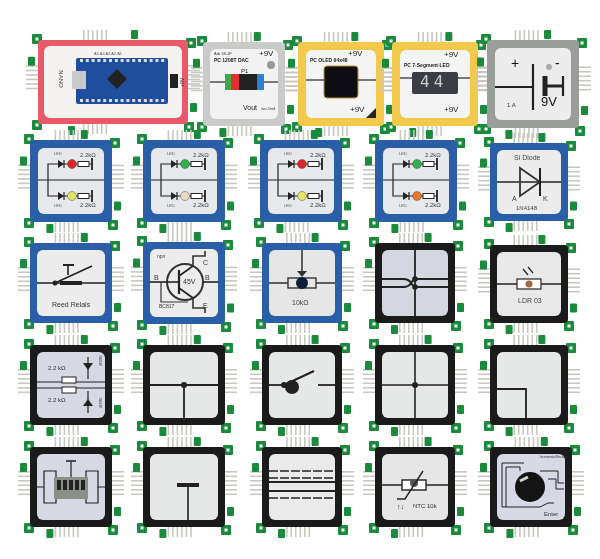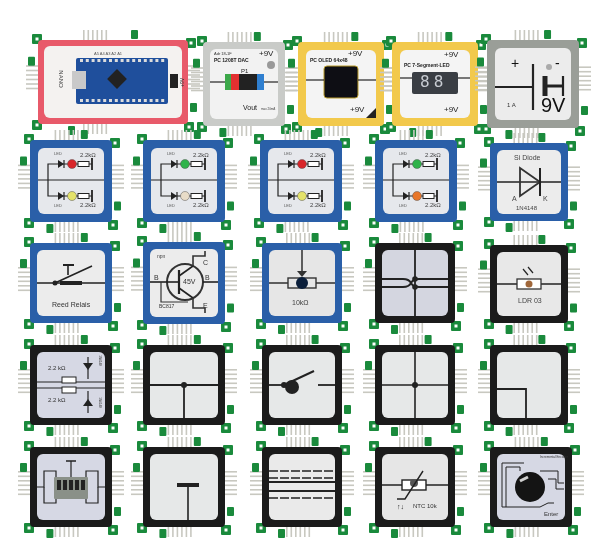--- a/index.html
+++ b/index.html
@@ -240,21 +240,21 @@
           <rect x="17.2" y="86" width="7" height="9" fill="#1a8a3c" rx="1"></rect>
           <rect x="-10" y="16.8" width="7" height="9" fill="#1a8a3c" rx="1"></rect>
           <rect x="88" y="63" width="7" height="9" fill="#1a8a3c" rx="1"></rect>
         </g>
         <rect x="0" y="0" width="86" height="84" rx="4" fill="#f2c94c"></rect>
         <rect x="8" y="8" width="70" height="68" rx="6" fill="#f4f4f4"></rect>
         <rect x="20" y="30" width="46" height="22" rx="2" fill="#3a3e44"></rect>
         <line x1="8" y1="36" x2="20" y2="36" stroke="#222" stroke-width="1.2"></line>
         <line x1="66" y1="36" x2="78" y2="36" stroke="#222" stroke-width="1.2"></line>
       </svg>
-      <span class="lbl" style="left: 28px; top: 32px; font-size: 16px; color: rgb(200, 204, 210); letter-spacing: 4px; font-family: &quot;DejaVu Sans Mono&quot;, monospace;">88</span>
+      <span class="lbl" style="left: 28px; top: 32px; font-size: 16px; color: rgb(200, 204, 210); letter-spacing: 4px; font-family: &quot;DejaVu Sans Mono&quot;, monospace;">44</span>
       <span class="lbl" style="left: 12px; top: 21px; font-size: 5px; color: rgb(34, 34, 34); font-weight: bold;">PC 7-Segment-LED</span>
       <span class="lbl" style="left: 52px; top: 9px; font-size: 8px; color: rgb(34, 34, 34);">+9V</span>
       <span class="lbl" style="left: 52px; top: 64px; font-size: 8px; color: rgb(34, 34, 34);">+9V</span>
     </div>
     <div class="block" style="left: 487px; top: 40px; width: 92px; height: 88px;">
       <svg width="92" height="88" viewBox="0 0 92 88">
         <g>
           <rect x="-12" y="26.4" width="12" height="1.6" fill="#c8c8c0"></rect>
           <rect x="92" y="26.4" width="12" height="1.6" fill="#c8c8c0"></rect>
           <rect x="27.599999999999998" y="-10" width="1.6" height="10" fill="#c8c8c0"></rect>
@@ -297,21 +297,21 @@
         <line x1="8" y1="47" x2="46" y2="47" stroke="#222" stroke-width="1.8"></line>
         <line x1="46" y1="24" x2="46" y2="70" stroke="#222" stroke-width="2.2"></line>
         <line x1="58" y1="36" x2="58" y2="56" stroke="#222" stroke-width="5"></line>
         <line x1="58" y1="46" x2="76" y2="46" stroke="#222" stroke-width="3"></line>
         <line x1="76" y1="36" x2="76" y2="56" stroke="#222" stroke-width="2.2"></line>
         <circle cx="62" cy="27" r="3" fill="#aaa"></circle>
       </svg>
       <span class="lbl" style="left: 24px; top: 16px; font-size: 14px; color: rgb(17, 17, 17);">+</span>
       <span class="lbl" style="left: 68px; top: 16px; font-size: 14px; color: rgb(17, 17, 17);">-</span>
       <span class="lbl" style="left: 20px; top: 62px; font-size: 6px; color: rgb(51, 51, 51);">1 A</span>
-      <span class="lbl" style="left: 54px; top: 55px; font-size: 20px; color: rgb(17, 17, 17);">9V</span>
+      <span class="lbl" style="left: 54px; top: 55px; font-size: 13px; color: rgb(17, 17, 17);">9V</span>
     </div>
     <div class="block" style="left: 30px; top: 140px; width: 82px; height: 82px;">
       <svg width="82" height="82" viewBox="0 0 82 82">
         <g>
           <rect x="-12" y="24.599999999999998" width="12" height="1.6" fill="#c8c8c0"></rect>
           <rect x="82" y="24.599999999999998" width="12" height="1.6" fill="#c8c8c0"></rect>
           <rect x="24.599999999999998" y="-10" width="1.6" height="10" fill="#c8c8c0"></rect>
           <rect x="24.599999999999998" y="82" width="1.6" height="10" fill="#c8c8c0"></rect>
           <rect x="-12" y="29.099999999999998" width="12" height="1.6" fill="#c8c8c0"></rect>
           <rect x="82" y="29.099999999999998" width="12" height="1.6" fill="#c8c8c0"></rect>

